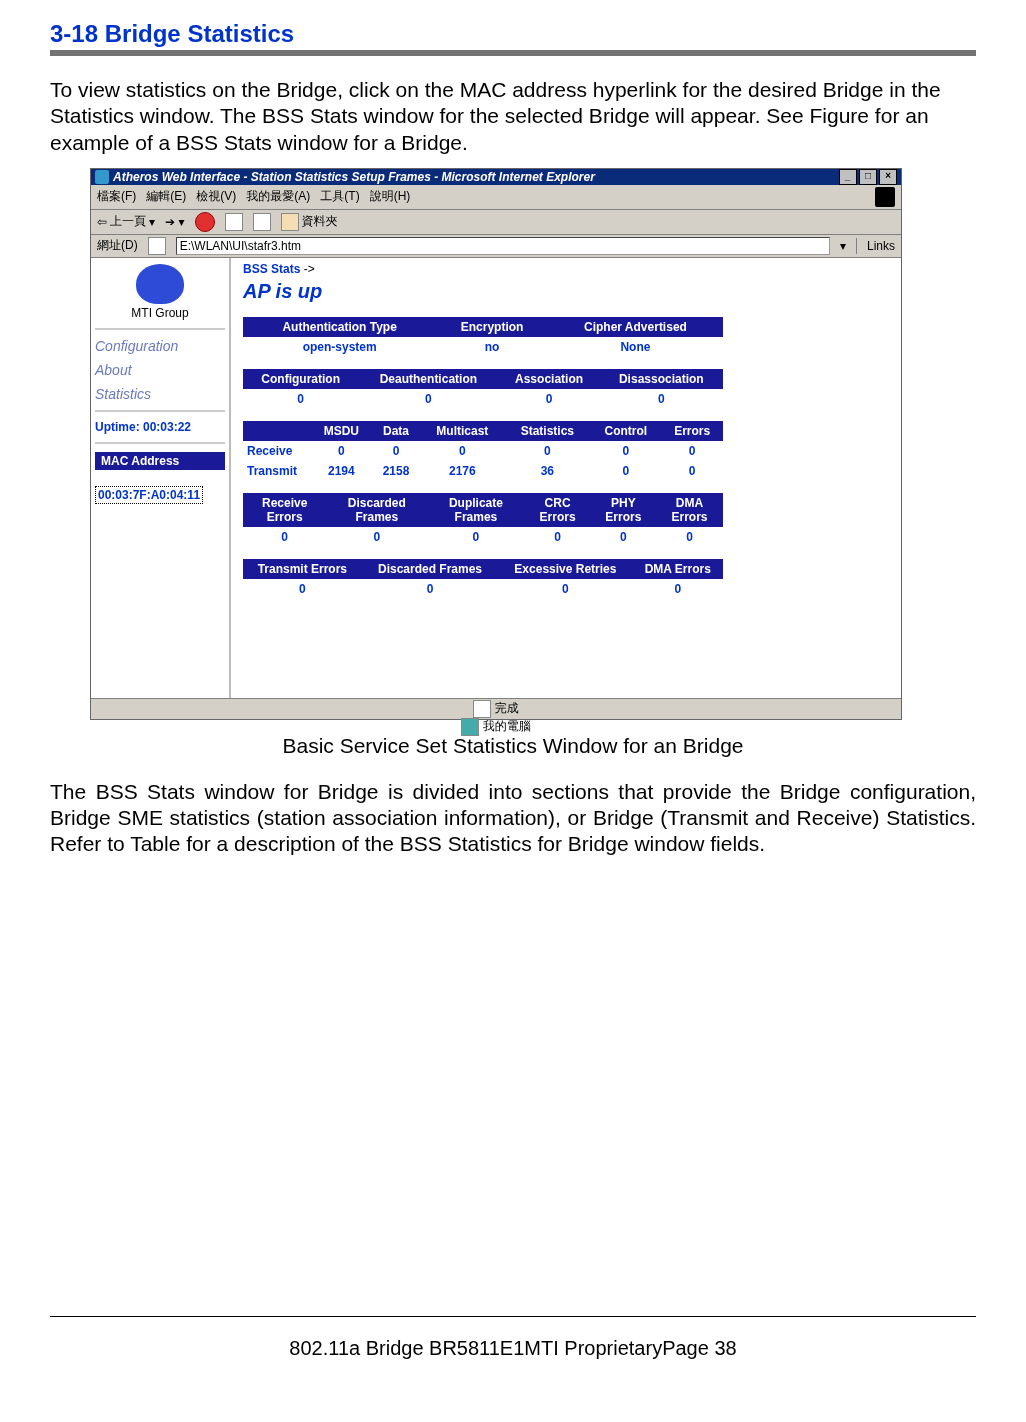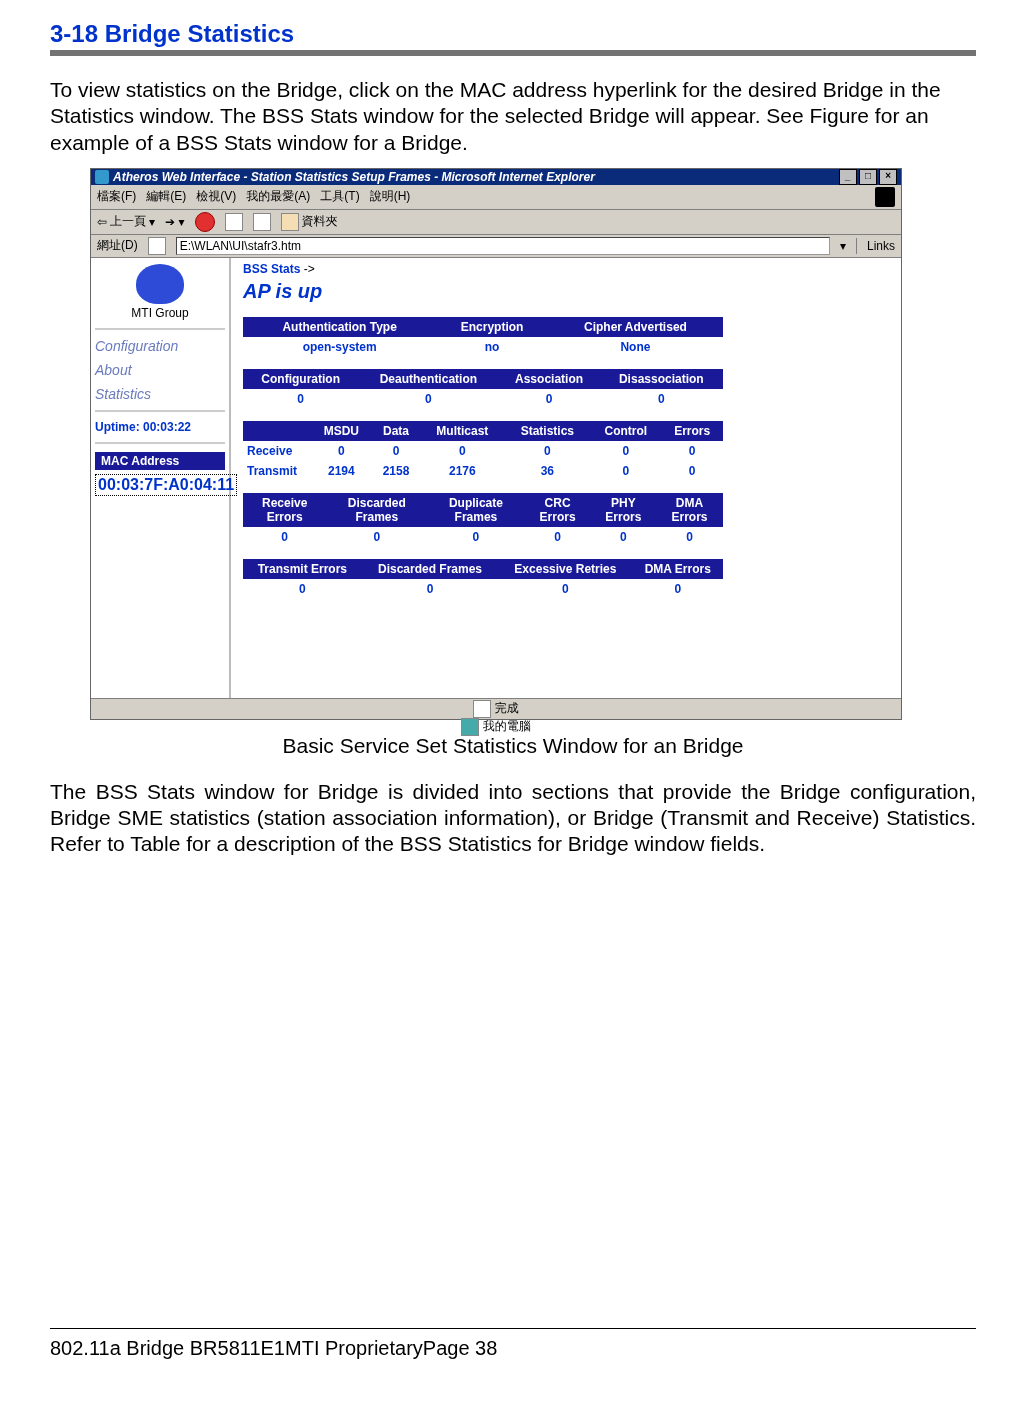--- a/index.html
+++ b/index.html
@@ -102,21 +102,21 @@
   .logo-txt{font-size:12px;}
   .side-link{ color:#6a7bbf; font-style:italic; font-size:14px; margin:8px 0; display:block;}
   .side-sep{border-top:2px solid #ccc;margin:8px 0;}
   .uptime{color:#0033cc;font-weight:bold;font-size:12px;margin:4px 0;}
   .mac-head{
     background:#1a1a99;color:#fff;font-weight:bold;font-size:12px;
     padding:2px 6px; margin-top:4px;
   }
   .mac-link{
     display:inline-block;border:1px dotted #000;color:#0033cc;
-    font-weight:bold;font-size:16px;padding:1px 2px;margin-top:4px;text-align:center;
+    font-weight:bold;font-size:12px;padding:1px 2px;margin-top:16px;text-align:center;
   }
   .main-pane {
     flex:1; padding:4px 12px 10px 12px; overflow:hidden;
   }
   .crumb { font-size:12px; }
   .crumb b{color:#0033cc;}
   .ap-status{
     color:#0033cc;font-style:italic;font-weight:bold;font-size:20px;
     margin:4px 0 14px 0;
   }
@@ -132,22 +132,22 @@
   }
   table.stat td.rowlabel { text-align:left; }
   .statusbar{
     background:#d4d0c8;border-top:1px solid #808080;
     display:flex;align-items:center;padding:1px 0;font-size:12px;
     justify-content:space-between;height:18px;flex-direction:column;
   }
   .footer {
     position:absolute; bottom:20px; left:50px; right:50px;
     border-top:1px solid #000;
-    display:flex; justify-content:flex-start;
-    font-size:20px; padding-top:8px;
+    display:flex; justify-content:center;
+    font-size:20px; padding-top:20px;
   }
 </style>
 </head>
 <body>
 
 <div class="page">
   <div class="section-title">3-18 Bridge Statistics</div>
   <p class="body-text">To view statistics on the Bridge, click on the MAC address hyperlink for the desired Bridge in the Statistics window. The BSS Stats window for the selected Bridge will appear. See Figure for an example of a BSS Stats window for a Bridge.</p>
 
   <div class="screenshot">

